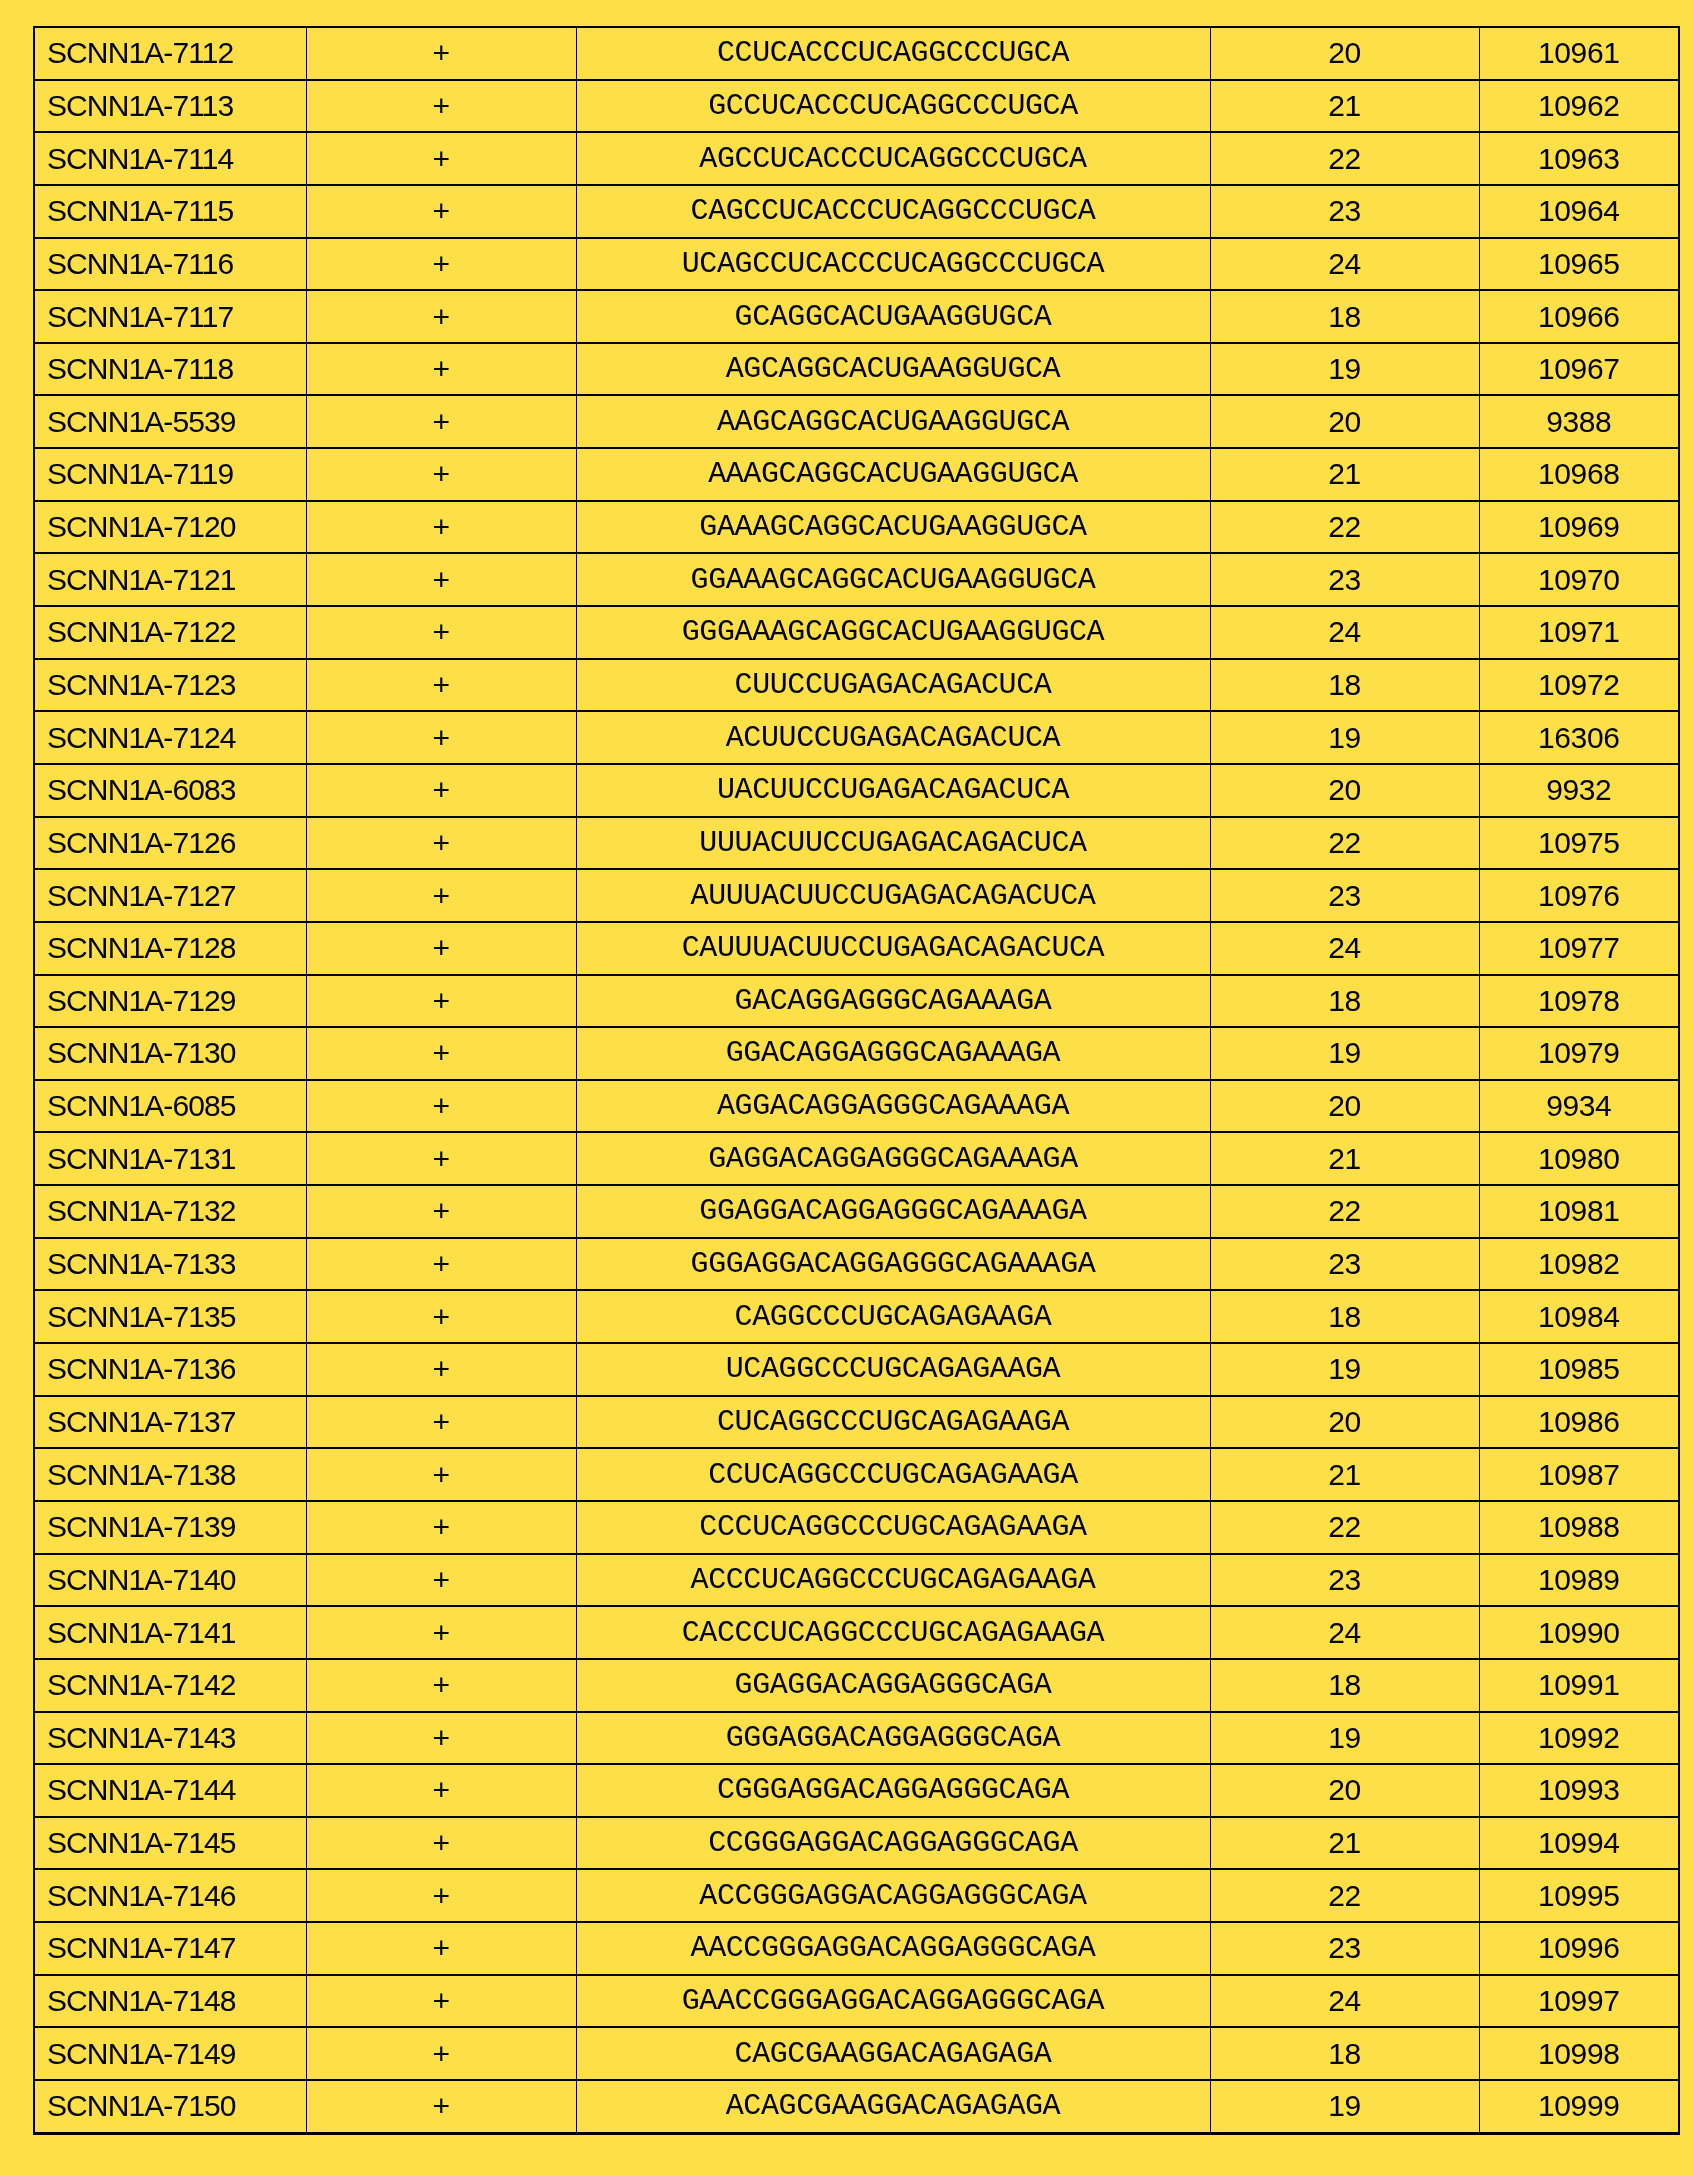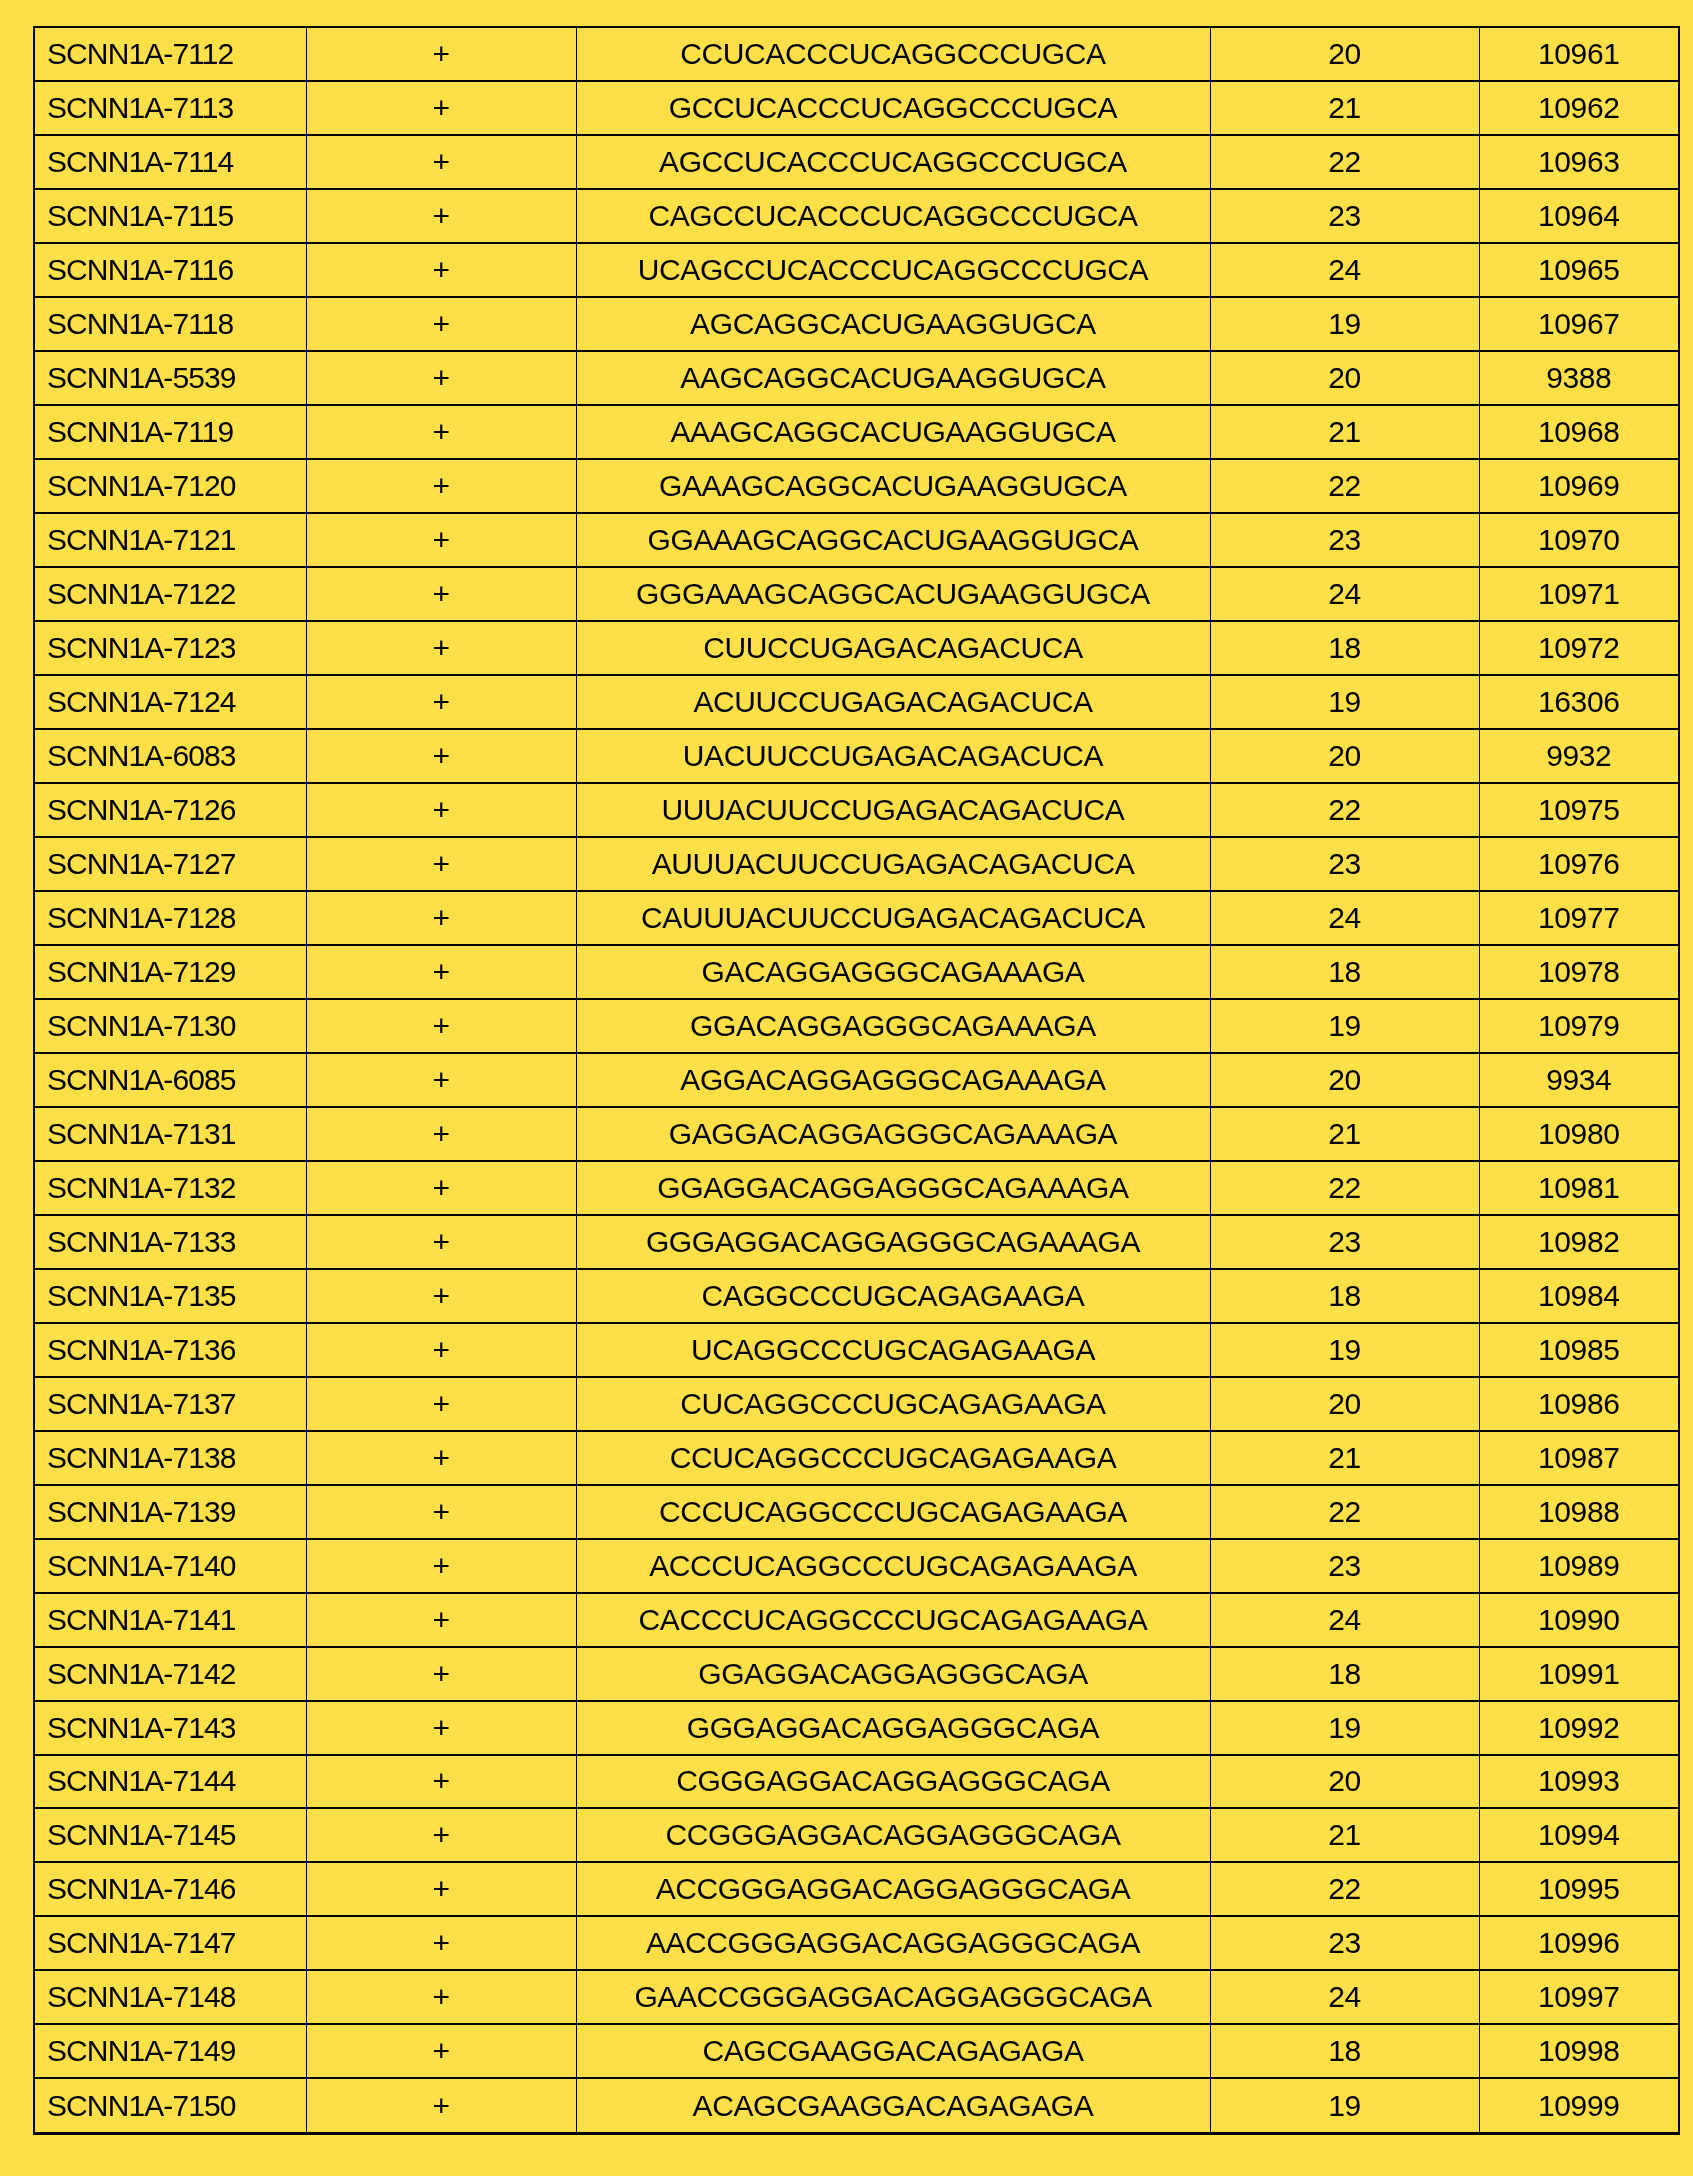--- a/index.html
+++ b/index.html
@@ -39,20 +39,21 @@
     overflow: hidden;
     letter-spacing: -0.4px;
   }
   .oligo-table td.c-name {
     text-align: left;
     padding-left: 12px;
     letter-spacing: -0.9px;
   }
   .oligo-table td.c-seq {
     letter-spacing: -0.4px;
+    font-family: Liberation Mono, monospace;
   }
 </style>
 </head>
 <body>
 
 <div class="page">
   <table class="oligo-table">
     <colgroup>
       <col style="width:272px">
       <col style="width:270px">
@@ -90,20 +91,27 @@
     <td class="c-id">10964</td>
   </tr>
         <tr>
     <td class="c-name">SCNN1A-7116</td>
     <td class="c-strand">+</td>
     <td class="c-seq">UCAGCCUCACCCUCAGGCCCUGCA</td>
     <td class="c-len">24</td>
     <td class="c-id">10965</td>
   </tr>
         <tr>
+    <td class="c-name">SCNN1A-7117</td>
+    <td class="c-strand">+</td>
+    <td class="c-seq">GCAGGCACUGAAGGUGCA</td>
+    <td class="c-len">18</td>
+    <td class="c-id">10966</td>
+  </tr>
+        <tr>
     <td class="c-name">SCNN1A-7118</td>
     <td class="c-strand">+</td>
     <td class="c-seq">AGCAGGCACUGAAGGUGCA</td>
     <td class="c-len">19</td>
     <td class="c-id">10967</td>
   </tr>
         <tr>
     <td class="c-name">SCNN1A-5539</td>
     <td class="c-strand">+</td>
     <td class="c-seq">AAGCAGGCACUGAAGGUGCA</td>

